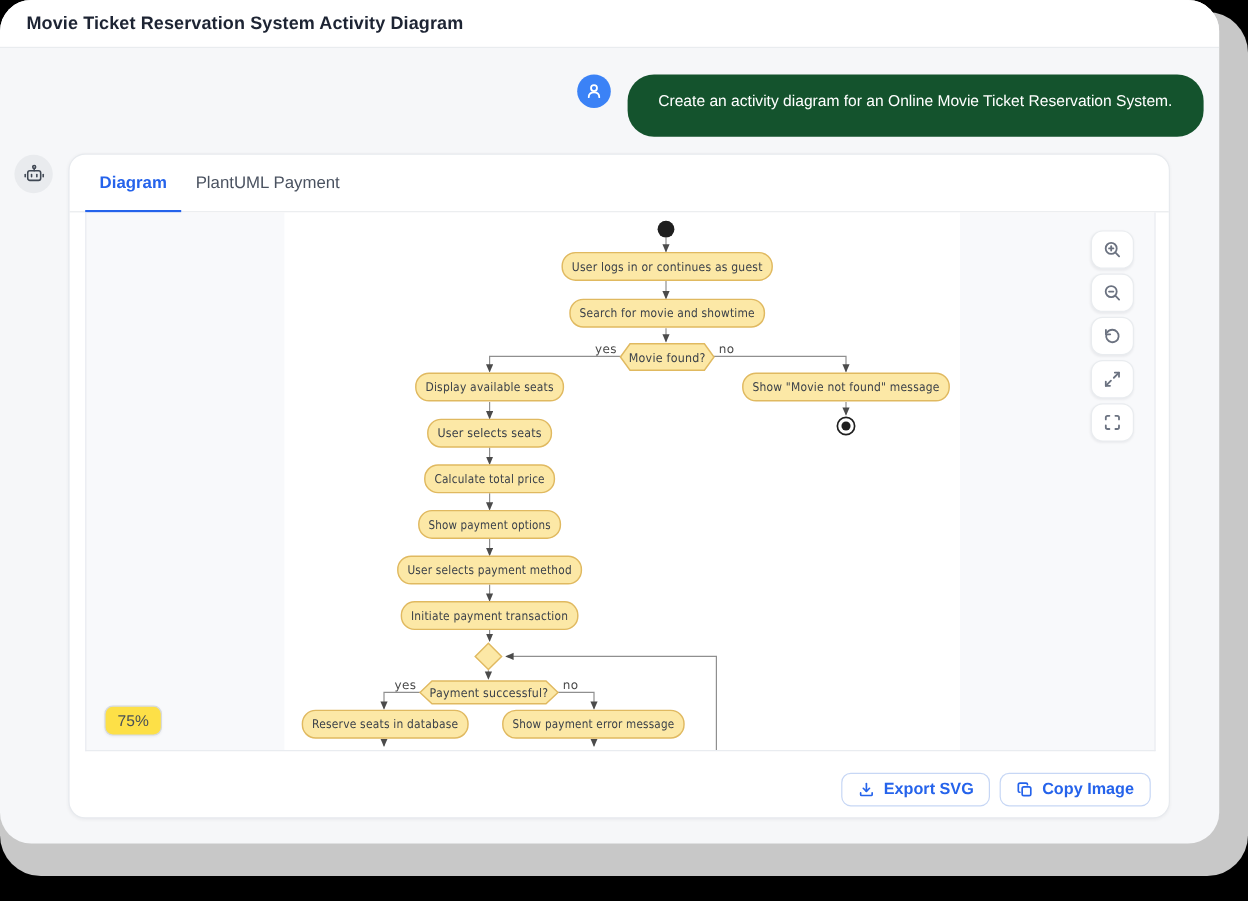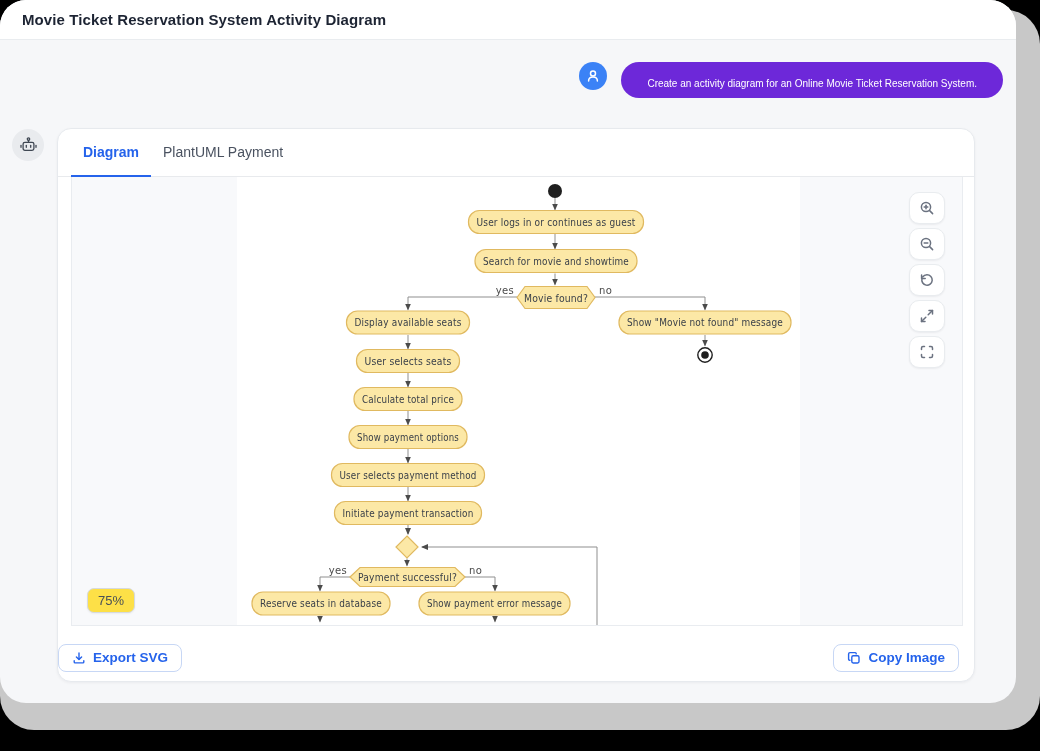--- a/index.html
+++ b/index.html
@@ -13,22 +13,22 @@
             background:#f6f7f9; border-radius:26px; overflow:hidden; }
 
   .titlebar { position:absolute; left:0; top:0; width:100%; height:40px; background:#ffffff;
               border-bottom:1px solid #e9ecef; display:flex; align-items:center; padding:0 22px; }
   .titlebar .title { font-size:15px; font-weight:700; color:#1d2433; letter-spacing:.1px; }
 
   
   .chat-row { position:absolute; top:62px; right:13px; display:flex; align-items:flex-start; }
   .avatar { width:28px; height:28px; border-radius:50%; background:#3b82f6; flex:0 0 28px;
             display:flex; align-items:center; justify-content:center; margin-top:0; }
-  .bubble { margin-left:14px; height:36px; line-height:44px; border-radius:22px; background:#6d28d9;
-            color:#ffffff; font-size:10px; padding:0 26px; white-space:nowrap; }
+  .bubble { margin-left:14px; height:52px; line-height:44px; border-radius:22px; background:#14532d;
+            color:#ffffff; font-size:13px; padding:0 26px; white-space:nowrap; }
 
   
   .bot-avatar { position:absolute; left:12px; top:129px; width:32px; height:32px; border-radius:50%;
                 background:#e9ebee; display:flex; align-items:center; justify-content:center; }
 
   
   .card { position:absolute; left:57px; top:128px; width:918px; height:554px; background:#ffffff;
           border:1px solid #e7eaee; border-radius:14px; box-shadow:0 1px 3px rgba(16,24,40,.05); }
   .tabs { display:flex; align-items:stretch; height:48px; padding:0 13px;
           border-bottom:1px solid #e8eaed; }
@@ -43,21 +43,21 @@
   .zctrl { width:36px; height:32px; background:#ffffff; border:1px solid #e9ecef; border-radius:10px;
            display:flex; align-items:center; justify-content:center; cursor:pointer;
            box-shadow:0 1px 2px rgba(16,24,40,.06); }
   .zctrl svg { stroke:#6b7280; fill:none; stroke-width:1.5; stroke-linecap:round; stroke-linejoin:round; }
 
   .zoom-badge { position:absolute; left:15px; bottom:12px; background:#fde047; border:1px solid #d6dade;
                 border-radius:7px; padding:4px 10px; font-size:13px; color:#495057;
                 box-shadow:0 1px 2px rgba(16,24,40,.05); }
 
   .card-footer { position:absolute; left:0; top:497px; width:100%; height:57px; display:flex;
-                 justify-content:space-between; align-items:center; gap:8px; padding:6px 15px 0 0; }
+                 justify-content:flex-end; align-items:center; gap:8px; padding:6px 15px 0 0; }
   .action-btn { height:28px; display:flex; align-items:center; gap:7px; background:#ffffff;
                 border:1px solid #c7d7f5; border-radius:8px; padding:0 13px; color:#2563eb;
                 font-size:13.5px; font-weight:600; cursor:pointer; }
   .action-btn svg { stroke:#2563eb; fill:none; stroke-width:1.4; stroke-linecap:round; stroke-linejoin:round; }
 
   
   .dnode-text { font-family:"DejaVu Sans", sans-serif; font-size:10px; fill:#3a4049; letter-spacing:.2px; }
   .dedge-text { font-family:"DejaVu Sans", sans-serif; font-size:10px; fill:#4a4a4a; letter-spacing:.3px; }
 </style>
 </head>

